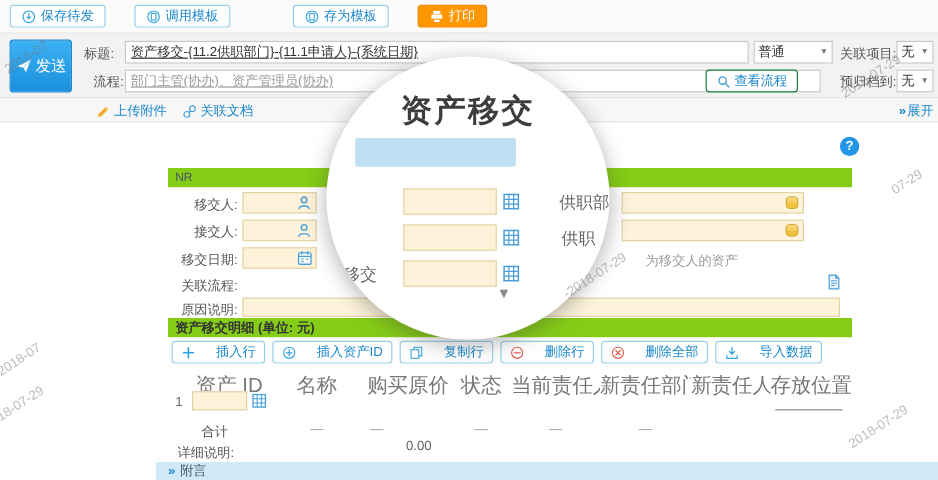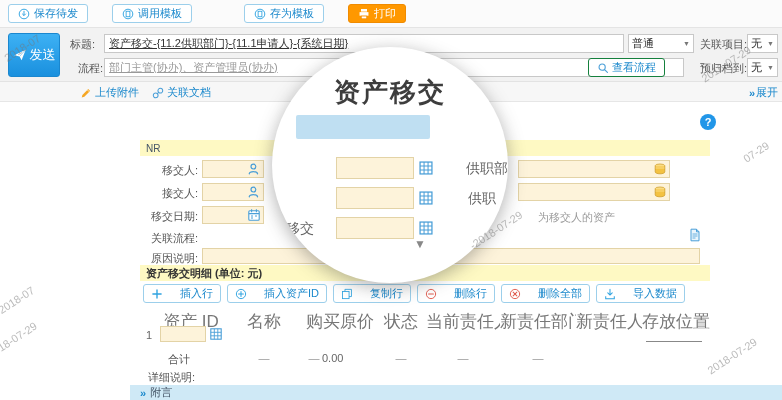--- a/index.html
+++ b/index.html
@@ -22,21 +22,21 @@
 .sel .arr{font-size:7px;color:#777;margin-left:2px}
 .hbtn{position:absolute;height:19px;display:inline-flex;align-items:center;gap:3px;padding:0 8px;background:#fff;border:1px solid #15803d;border-radius:3px;color:#1a88cc;font-size:11px;cursor:pointer}
 
 .attach{position:absolute;top:82px;left:0;width:782px;height:20px;background:#f7f7f7;border-bottom:1px solid #e6e6e6;z-index:4}
 .alink{position:absolute;top:3px;display:inline-flex;align-items:center;gap:3px;font-size:11px;color:#1a88cc;cursor:pointer}
 .expand{position:absolute;right:4px;top:3px;font-size:11px;color:#1a88cc;cursor:pointer;display:inline-flex;align-items:center;gap:1px}
 .chev{color:#1a88cc;font-weight:bold}
 
 .main{position:absolute;top:102px;left:0;width:782px;height:283px;background:#fff;z-index:1}
 .help{position:absolute;left:700px;top:12px;width:16px;height:16px;border-radius:50%;background:#2196e8;color:#fff;font-size:11px;font-weight:bold;display:flex;align-items:center;justify-content:center;cursor:pointer}
-.secbar{position:absolute;left:140px;width:570px;height:16px;background:#fef9c3;font-size:10px;color:#456;display:flex;align-items:center;padding:0 6px}
+.secbar{position:absolute;left:140px;width:570px;height:16px;background:#84cc16;font-size:10px;color:#456;display:flex;align-items:center;padding:0 6px}
 .secbar.strong{font-weight:bold;font-size:11px;color:#333}
 .flabel{position:absolute;width:58px;text-align:right;font-size:11px;color:#555;white-space:nowrap}
 .yfield{position:absolute;height:18px;background:#fdf3da;border:1px solid #e3d3a6;display:flex;align-items:center;justify-content:flex-end;padding:0 2px}
 .note{position:absolute;font-size:11px;color:#999;white-space:nowrap}
 .dbtns{position:absolute;left:143px;top:182px;display:flex;gap:6px}
 .dbtn{height:19px;display:inline-flex;align-items:center;gap:17px;padding:0 7px;background:#fff;border:1px solid #9ccfeb;border-radius:3px;color:#1a88cc;font-size:11px;cursor:pointer}
 .thead{position:absolute;left:140px;top:208px;width:570px;display:flex;font-size:17px;color:#777}
 .thead span{text-align:center;white-space:nowrap;overflow:hidden}
 .cell{position:absolute;font-size:11px;color:#666;text-align:center}
 .dash{color:#999}
@@ -270,21 +270,21 @@
   <div class="yfield" style="left:160px;top:224px;width:46px;height:16px"></div>
   <span class="icon14" style="position:absolute;left:209px;top:225px"><svg viewBox="0 0 14 14">
         <rect x="1.8" y="1.8" width="10.4" height="10.4" fill="#fff" stroke="#4a9fd8" stroke-width="1.1"></rect>
         <path d="M1.8 5.3h10.4M1.8 8.8h10.4M5.3 1.8v10.4M8.8 1.8v10.4" stroke="#4a9fd8" stroke-width="0.9"></path>
       </svg></span>
   <span class="vdash" style="left:646px;top:212px;width:56px;height:28px"></span>
 
   <span class="cell" style="left:168px;top:250px;width:40px;text-align:left;color:#555">合计</span>
   <span class="cell dash" style="left:224px;top:250px;width:80px">—</span>
   <span class="cell dash" style="left:304px;top:250px;width:20px">—</span>
-  <span class="cell" style="left:322px;top:250px;width:54px;text-align:left">0.00</span>
+  <span class="cell" style="left:322px;top:264px;width:54px;text-align:center">0.00</span>
   <span class="cell dash" style="left:376px;top:250px;width:50px">—</span>
   <span class="cell dash" style="left:426px;top:250px;width:74px">—</span>
   <span class="cell dash" style="left:500px;top:250px;width:76px">—</span>
 
   <span class="flabel" style="left:148px;top:268px;width:auto;text-align:left">详细说明:</span>
 </div>
 
 <div class="footer">
   <span class="chev">»</span>
   <span>附言</span>

